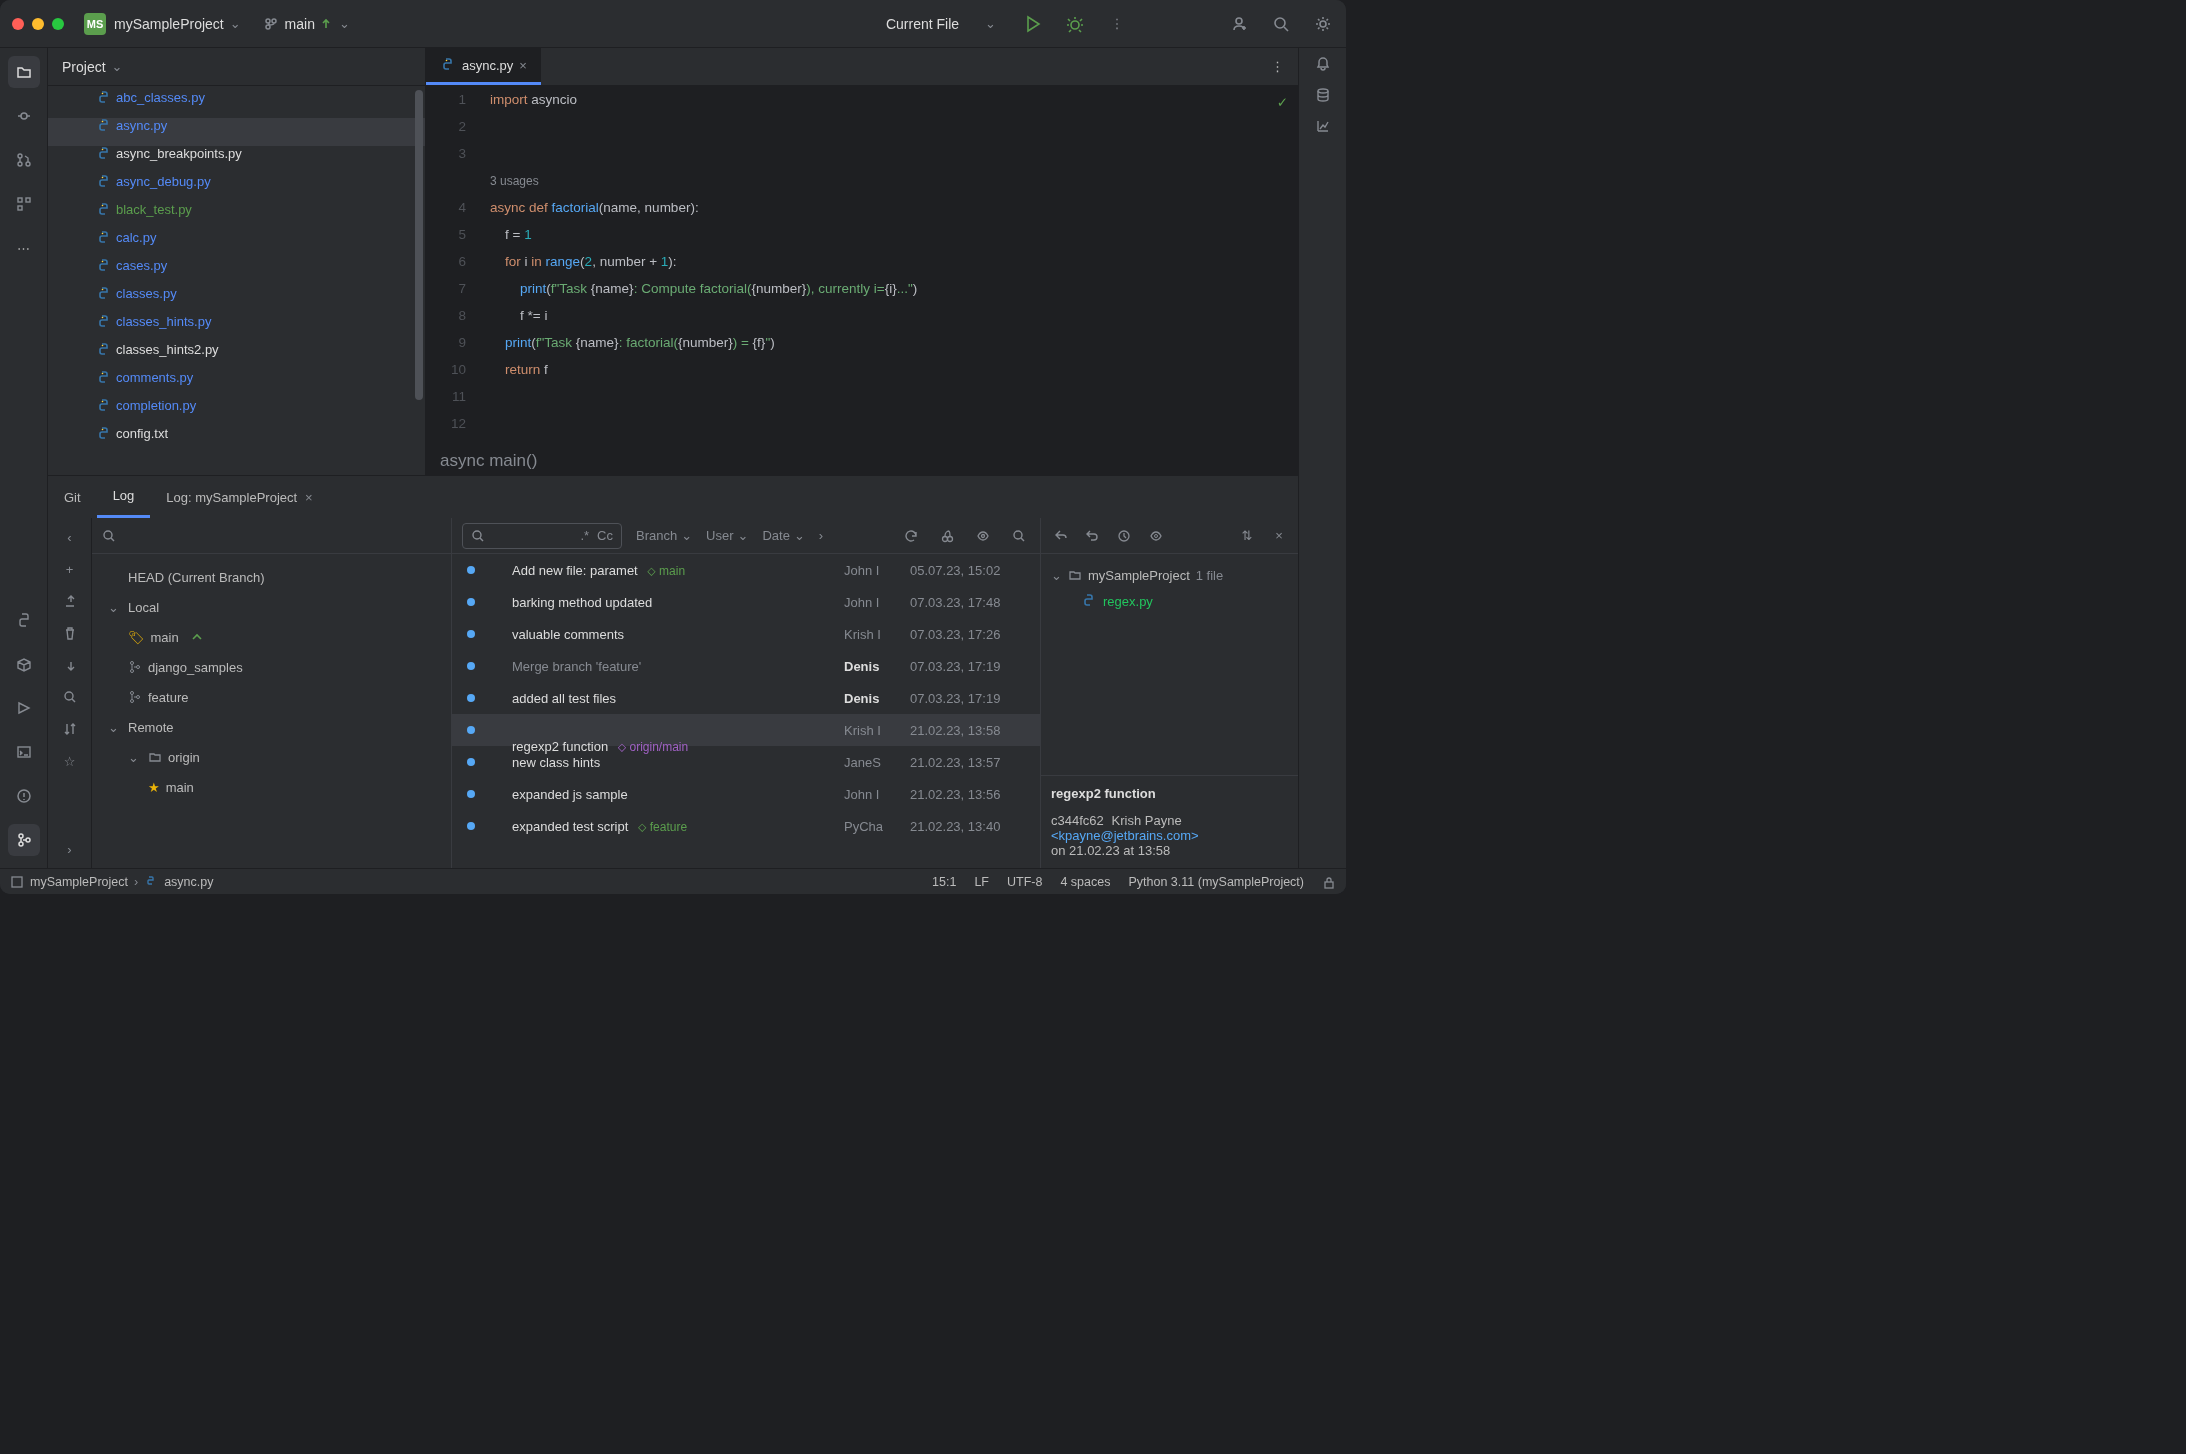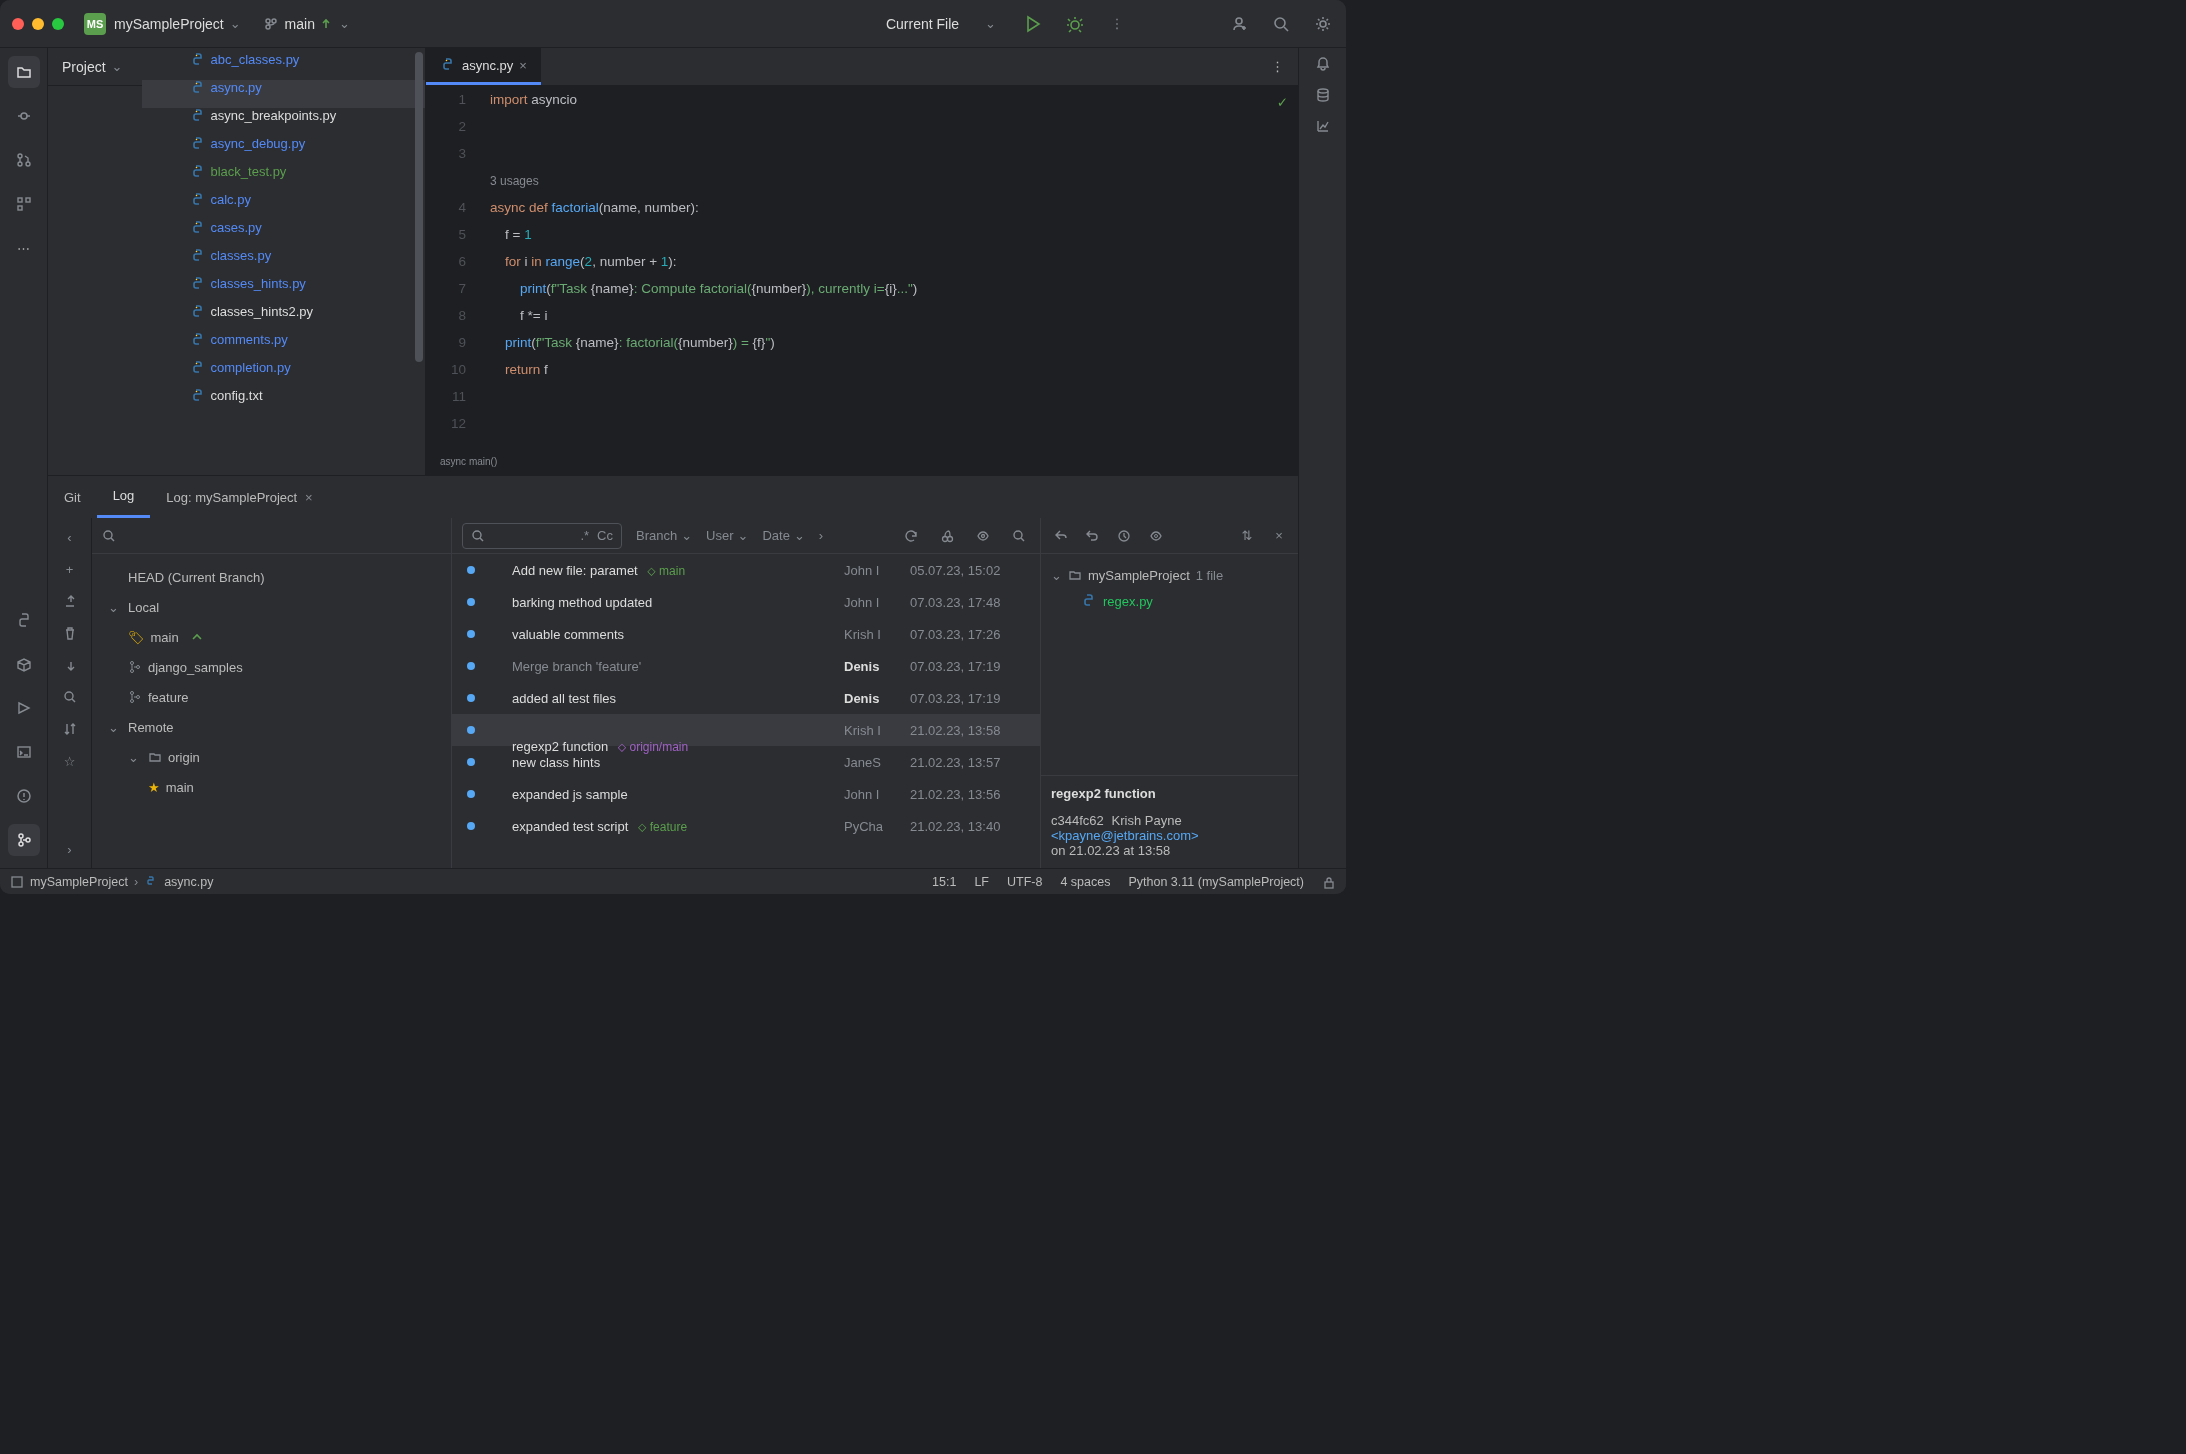--- a/index.html
+++ b/index.html
@@ -26,21 +26,21 @@
 .left-strip { width: 48px; background: #2b2d30; border-right: 1px solid #1e1f22; display: flex; flex-direction: column; align-items: center; padding-top: 8px; gap: 12px; }
 .left-strip .strip-btn { width: 32px; height: 32px; display: flex; align-items: center; justify-content: center; border-radius: 6px; cursor: pointer; }
 .left-strip .strip-btn.active { background: #393b40; }
 .left-strip .bottom-strip { margin-top: auto; display: flex; flex-direction: column; gap: 12px; padding-bottom: 12px; align-items: center;}
 .right-strip { width: 48px; background: #2b2d30; border-left: 1px solid #1e1f22; display: flex; flex-direction: column; align-items: center; padding-top: 8px; gap: 12px; }
 
 .content-col { flex: 1; display: flex; flex-direction: column; overflow: hidden; }
 
 
 .proj-row { display: flex; height: 427px; }
-.proj-panel { width: 378px; background: #2b2d30; border-right: 1px solid #1e1f22; display: flex; }
+.proj-panel { width: 378px; background: #2b2d30; border-right: 1px solid #1e1f22; display: flex; flex-direction: column; }
 .proj-header { height: 38px; display: flex; align-items: center; padding: 0 14px; border-bottom: 1px solid #1e1f22; }
 .proj-header .title { color: #ddd; font-size: 14px; font-weight: 500; }
 .proj-tree { flex: 1; overflow-y: auto; padding: 4px 0; position: relative; }
 .tree-scroll { position: absolute; right: 2px; top: 4px; width: 8px; height: 310px; background: #4e5157; border-radius: 4px; }
 .tree-item { height: 28px; display: flex; align-items: flex-start; padding-left: 48px; cursor: pointer; }
 .tree-item.selected { background: #393b40; }
 .tree-item .py-icon { width: 16px; height: 16px; margin-right: 4px; }
 .tree-item .name { color: #548af7; }
 .tree-item .name.white { color: #ddd; }
 .tree-item .name.green { color: #5b9e4d; }
@@ -51,21 +51,21 @@
 .ed-tab { display: flex; align-items: center; gap: 6px; padding: 0 14px; border-bottom: 3px solid #548af7; color: #ddd; background: #1e1f22; }
 .ed-tab-x { color: #868a91; cursor: pointer; }
 .more-tab { margin-left: auto; padding: 0 14px; display: flex; align-items: center; }
 .editor-body { flex: 1; position: relative; font-family: "JetBrains Mono", Consolas, monospace; font-size: 13.5px; }
 .gutter { position: absolute; left: 0; top: 0; width: 48px; background: #1e1f22; text-align: right; color: #4e5157; }
 .gutter div { height: 27px; line-height: 27px; padding-right: 8px; }
 .code-area { position: absolute; left: 48px; right: 0; top: 0; bottom: 0; padding-left: 16px; }
 .code-line { height: 27px; line-height: 27px; white-space: pre; color: #bcbec4; }
 .kw { color: #cf8e6d; } .fn { color: #56a8f5; } .num { color: #2aacb8; } .str { color: #6aab73; } .hint { color: #868a91; font-size: 12px; }
 .check-ok { position: absolute; right: 10px; top: 8px; color: #5b9e4d; }
-.breadcrumb-editor { height: 28px; display: flex; align-items: center; padding-left: 14px; color: #868a91; font-size: 10px; background: #1e1f22; }
+.breadcrumb-editor { height: 28px; display: flex; align-items: center; padding-left: 14px; color: #868a91; font-size: 17px; background: #1e1f22; }
 
 
 .git-panel { flex: 1; display: flex; flex-direction: column; border-top: 1px solid #1e1f22; }
 .git-tabs { height: 42px; display: flex; align-items: center; background: #2b2d30; }
 .git-tab { padding: 0 16px; cursor: pointer; color: #bbbbbb; height: 100%; display: flex; align-items: center; }
 .git-tab.active { border-bottom: 3px solid #548af7; color: #ddd; }
 .git-tab .close-x { margin-left: 8px; color: #868a91; }
 .git-body { flex: 1; display: flex; overflow: hidden; }
 .git-sidebar { width: 44px; border-right: 1px solid #1e1f22; display: flex; flex-direction: column; align-items: center; padding: 8px 0; gap: 10px; }
 .git-branches { width: 360px; border-right: 1px solid #393b40; display: flex; flex-direction: column; }

